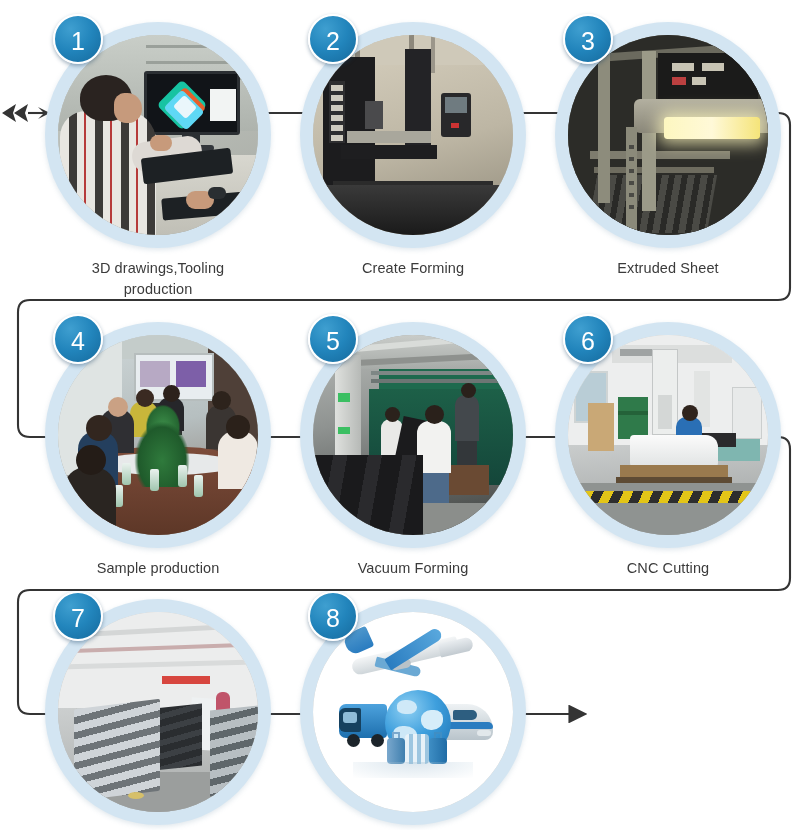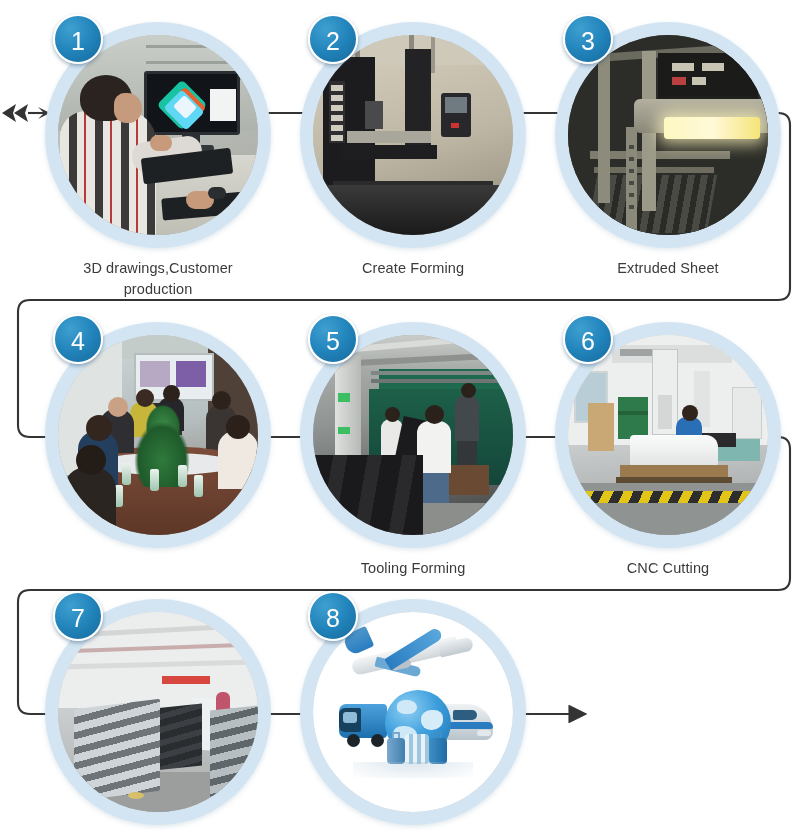--- a/index.html
+++ b/index.html
@@ -350,21 +350,21 @@
             <div class="keyboard"></div>
             <div class="keyboard2"></div>
           <div class="hand1"></div>
             <div class="hand2"></div>
             <div class="mouse"></div>
         </div>
       </div>
       <div class="badge">1</div>
     </div>
     <div class="caption">
-      <div>3D drawings,Customer</div>
+      <div>3D drawings,Tooling</div>
       <div>production</div>
     </div>
   </div>
 
   <div class="step" style="left:293px; top:22px;">
     <div class="photo-wrap">
       <div class="halo"></div>
       <div class="photo">
         <div class="scene s2">
           <div class="ceil"></div>
@@ -455,20 +455,21 @@
             <div class="b2"></div>
             <div class="b3"></div>
             <div class="b4"></div>
             <div class="b5"></div>
           <div class="p7"></div>
             <div class="p7h"></div>
         </div>
       </div>
       <div class="badge">4</div>
     </div>
+    <div class="caption">Sample production</div>
   </div>
 
   <div class="step" style="left:293px; top:322px;">
     <div class="photo-wrap">
       <div class="halo"></div>
       <div class="photo">
         <div class="scene s5">
           <div class="roof"></div>
             <div class="roofbeam"></div>
             <div class="tube"></div>
@@ -489,21 +490,21 @@
           <div class="sheet"></div>
           <div class="w2l"></div>
             <div class="w2"></div>
             <div class="w2h"></div>
           <div class="floor"></div>
             <div class="boxes"></div>
         </div>
       </div>
       <div class="badge">5</div>
     </div>
-    <div class="caption">Tooling Forming</div>
+    <div class="caption">Vacuum Forming</div>
   </div>
 
   <div class="step" style="left:548px; top:322px;">
     <div class="photo-wrap">
       <div class="halo"></div>
       <div class="photo">
         <div class="scene s6">
           <div class="wall"></div>
             <div class="windowL"></div>
             <div class="cab"></div>

